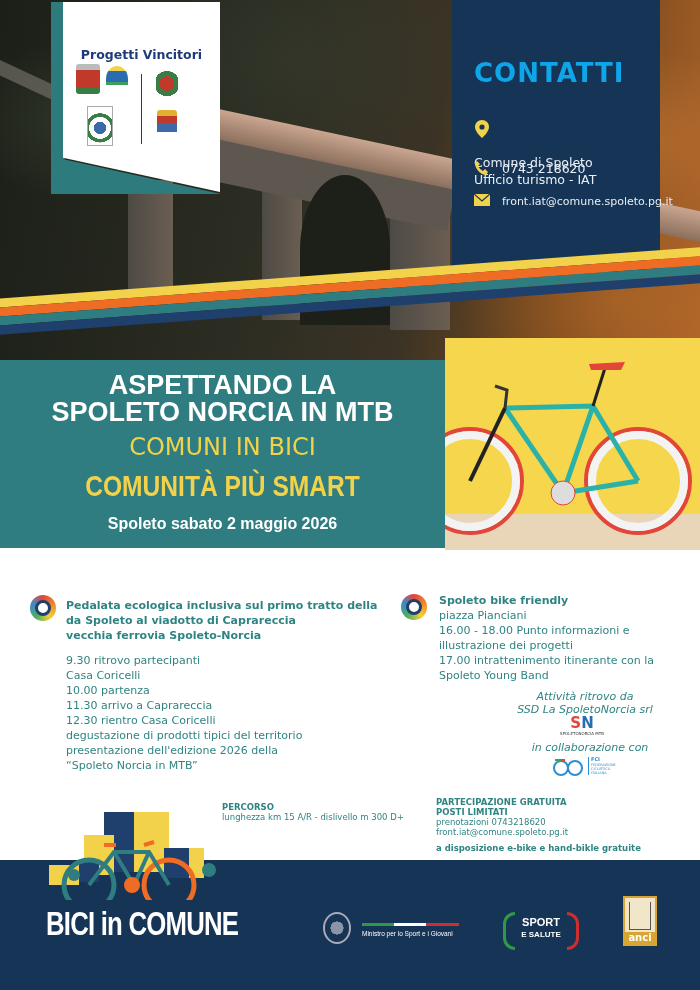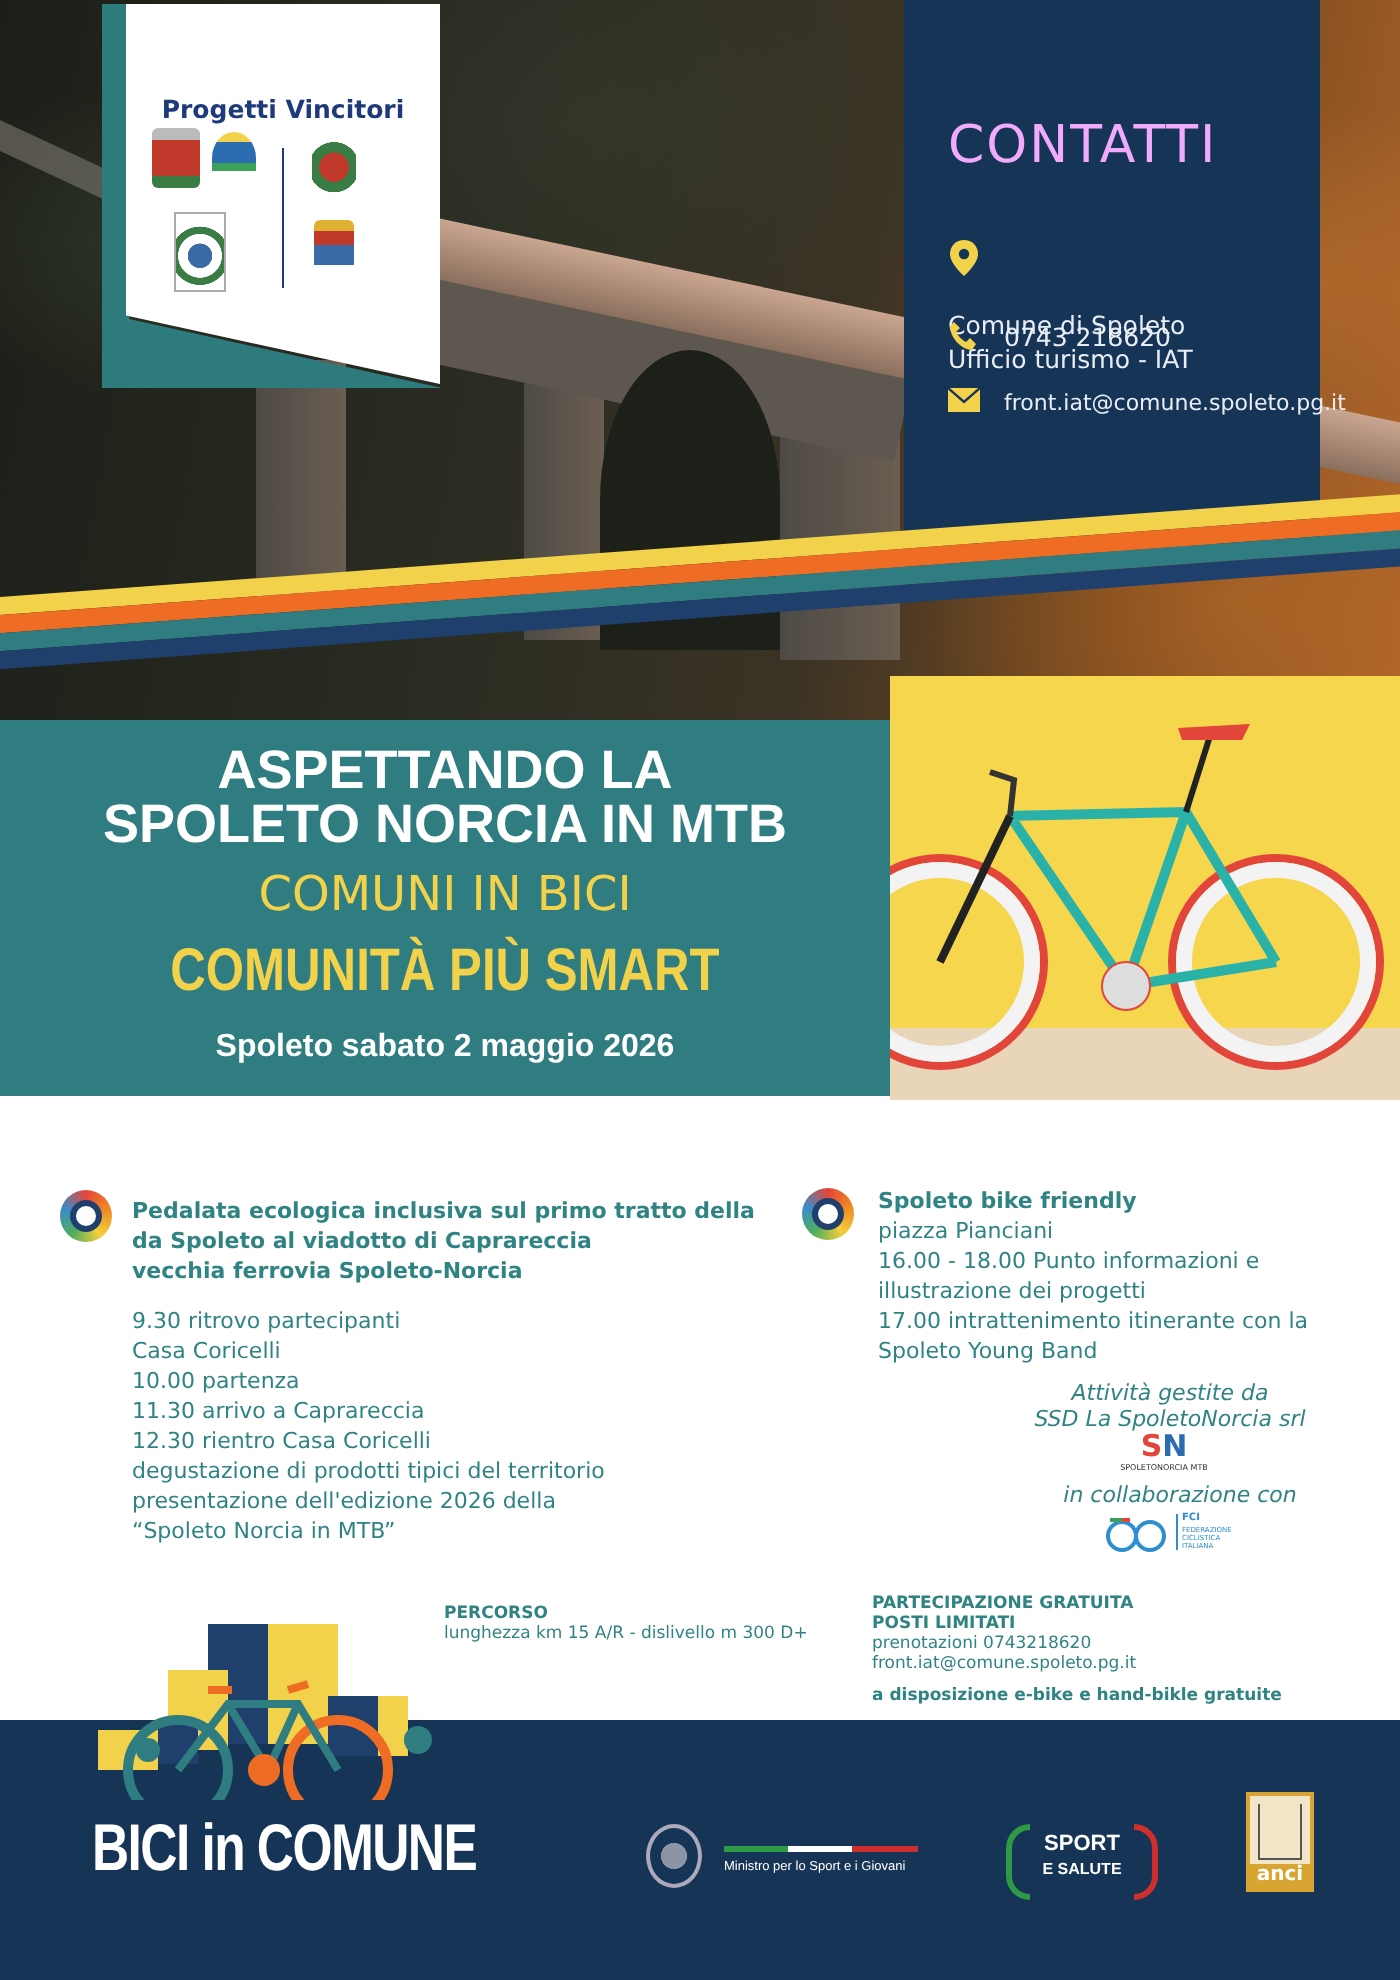--- a/index.html
+++ b/index.html
@@ -15,21 +15,21 @@
   .viaduct { position: absolute; left: 200px; top: 105px; width: 520px; height: 30px; background: linear-gradient(180deg,#caa690,#8b6f5d);
     transform: rotate(12deg); transform-origin: left top; }
   .pillar { position: absolute; background: linear-gradient(90deg,#4d4a45,#6b5e52); }
   .arch { position: absolute; border-radius: 50% 50% 0 0; background: #1d2018; }
   .winners { position: absolute; left: 63px; top: 2px; width: 157px; height: 190px; background: #fff;
     clip-path: polygon(0 0,100% 0,100% 100%,0 82%); }
   .winners-tab { position: absolute; left: 51px; top: 2px; width: 170px; height: 192px; background: #2d7b7d;
     clip-path: polygon(0 0,8% 0,8% 82%,100% 100%,0 100%); }
   .winners-title { position: absolute; left: 63px; top: 47px; width: 157px; text-align: center; color: #1e3a7a; font-weight: bold; font-size: 12.5px; font-family: "DejaVu Sans", sans-serif; }
   .contacts { position: absolute; left: 452px; top: 0; width: 208px; height: 272px; background: #163455; }
-  .contacts h2 { position: absolute; left: 22px; top: 58px; font-family: "DejaVu Sans", sans-serif; color: #f0abfc; font-size: 26px; font-weight: normal; letter-spacing: 1px; }
+  .contacts h2 { position: absolute; left: 22px; top: 58px; font-family: "DejaVu Sans", sans-serif; color: #0ea5e9; font-size: 26px; font-weight: bold; letter-spacing: 1px; }
   .c-row { position: absolute; left: 22px; color: #e8eef4; font-size: 12.5px; line-height: 17px; display: flex; gap: 12px; }
   .c-ico { width: 16px; color: #f2d24a; font-size: 15px; text-align: center; }
   .stripes { position: absolute; left: -20px; top: 300px; width: 760px; height: 60px; transform: rotate(-4.2deg); transform-origin: left top; }
   .stripes div { height: 9px; }
   .title-panel { position: absolute; left: 0; top: 360px; width: 445px; height: 188px; background: #2f7d80; }
   .bike-photo { position: absolute; left: 445px; top: 338px; width: 255px; height: 212px; background: #f5d64c; overflow: hidden; }
   .floor { position: absolute; left: 0; bottom: 0; width: 100%; height: 36px; background: #e9d5b8; }
   .t1 { position: absolute; left: 0; width: 445px; text-align: center; color: #fff; font-family: "Liberation Sans", sans-serif; font-weight: bold; }
   .t-yel { position: absolute; left: 0; width: 445px; text-align: center; color: #f2d24a; font-family: "DejaVu Sans", sans-serif; }
   .ring { position: absolute; width: 26px; height: 26px; border-radius: 50%;
@@ -150,21 +150,21 @@
 <div class="ring" style="left:401px;top:594px;"></div>
 <div class="evt-h" style="left:439px;top:593px;">Spoleto bike friendly</div>
 <div class="evt-b" style="left:439px;top:608px;">
   <div>piazza Pianciani</div>
   <div>16.00 - 18.00 Punto informazioni e</div>
   <div>illustrazione dei progetti</div>
   <div>17.00 intrattenimento itinerante con la</div>
   <div>Spoleto Young Band</div>
 </div>
 <div class="it" style="left:500px;top:690px;width:170px;">
-  <div>Attività gestite da</div>
+  <div>Attività ritrovo da</div>
   <div>SSD La SpoletoNorcia srl</div>
 </div>
 <div style="position:absolute;left:560px;top:716px;width:44px;height:22px;">
   <div style="font-weight:bold;font-size:15px;line-height:15px;text-align:center;"><span style="color:#e2453a;">S</span><span style="color:#2b6cb0;">N</span></div>
   <div style="font-size:4px;text-align:center;color:#333;">SPOLETONORCIA MTB</div>
 </div>
 <div class="it" style="left:510px;top:741px;width:160px;">in collaborazione con</div>
 <div style="position:absolute;left:551px;top:756px;width:70px;height:22px;">
   <svg width="34" height="20" viewBox="0 0 34 20" style="position:absolute;left:0;top:0;">
       <path d="M3 12 a7 7 0 1 0 14 0 a7 7 0 1 0 -14 0 M17 12 a7 7 0 1 0 14 0 a7 7 0 1 0 -14 0" fill="none" stroke="#2b8fd0" stroke-width="2"></path>

